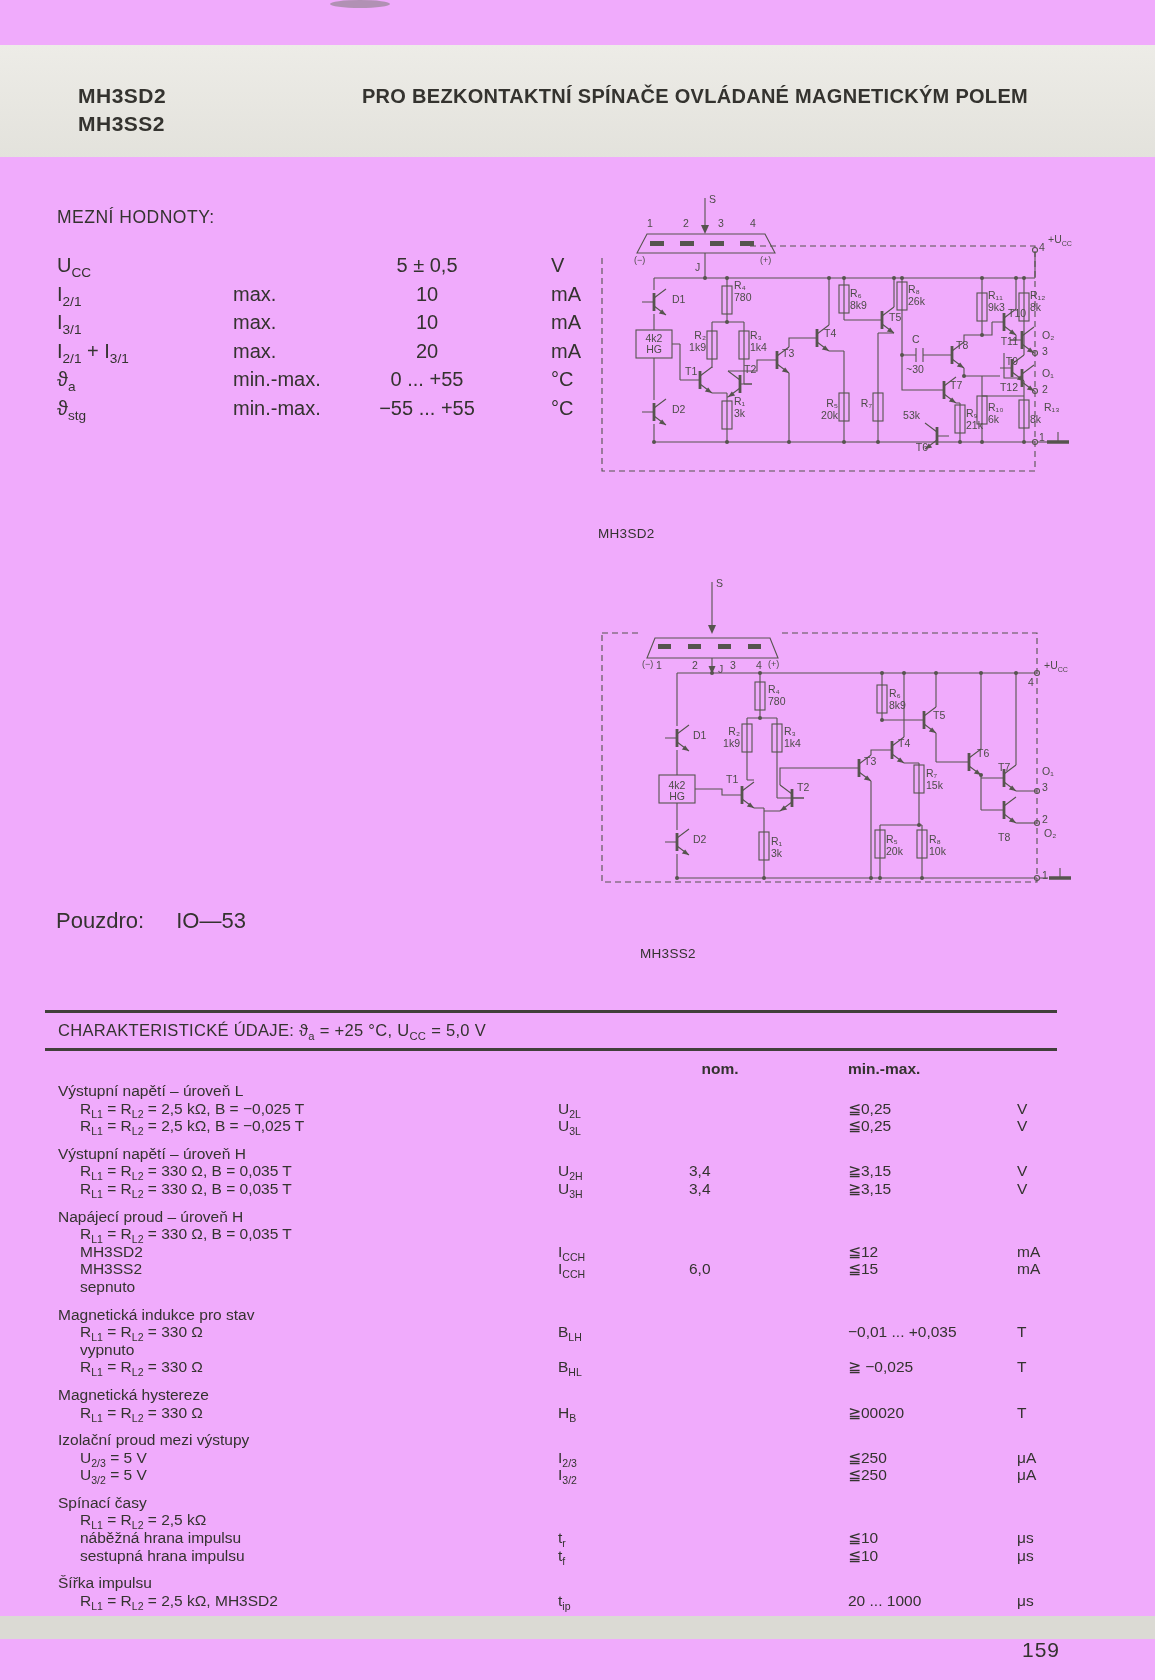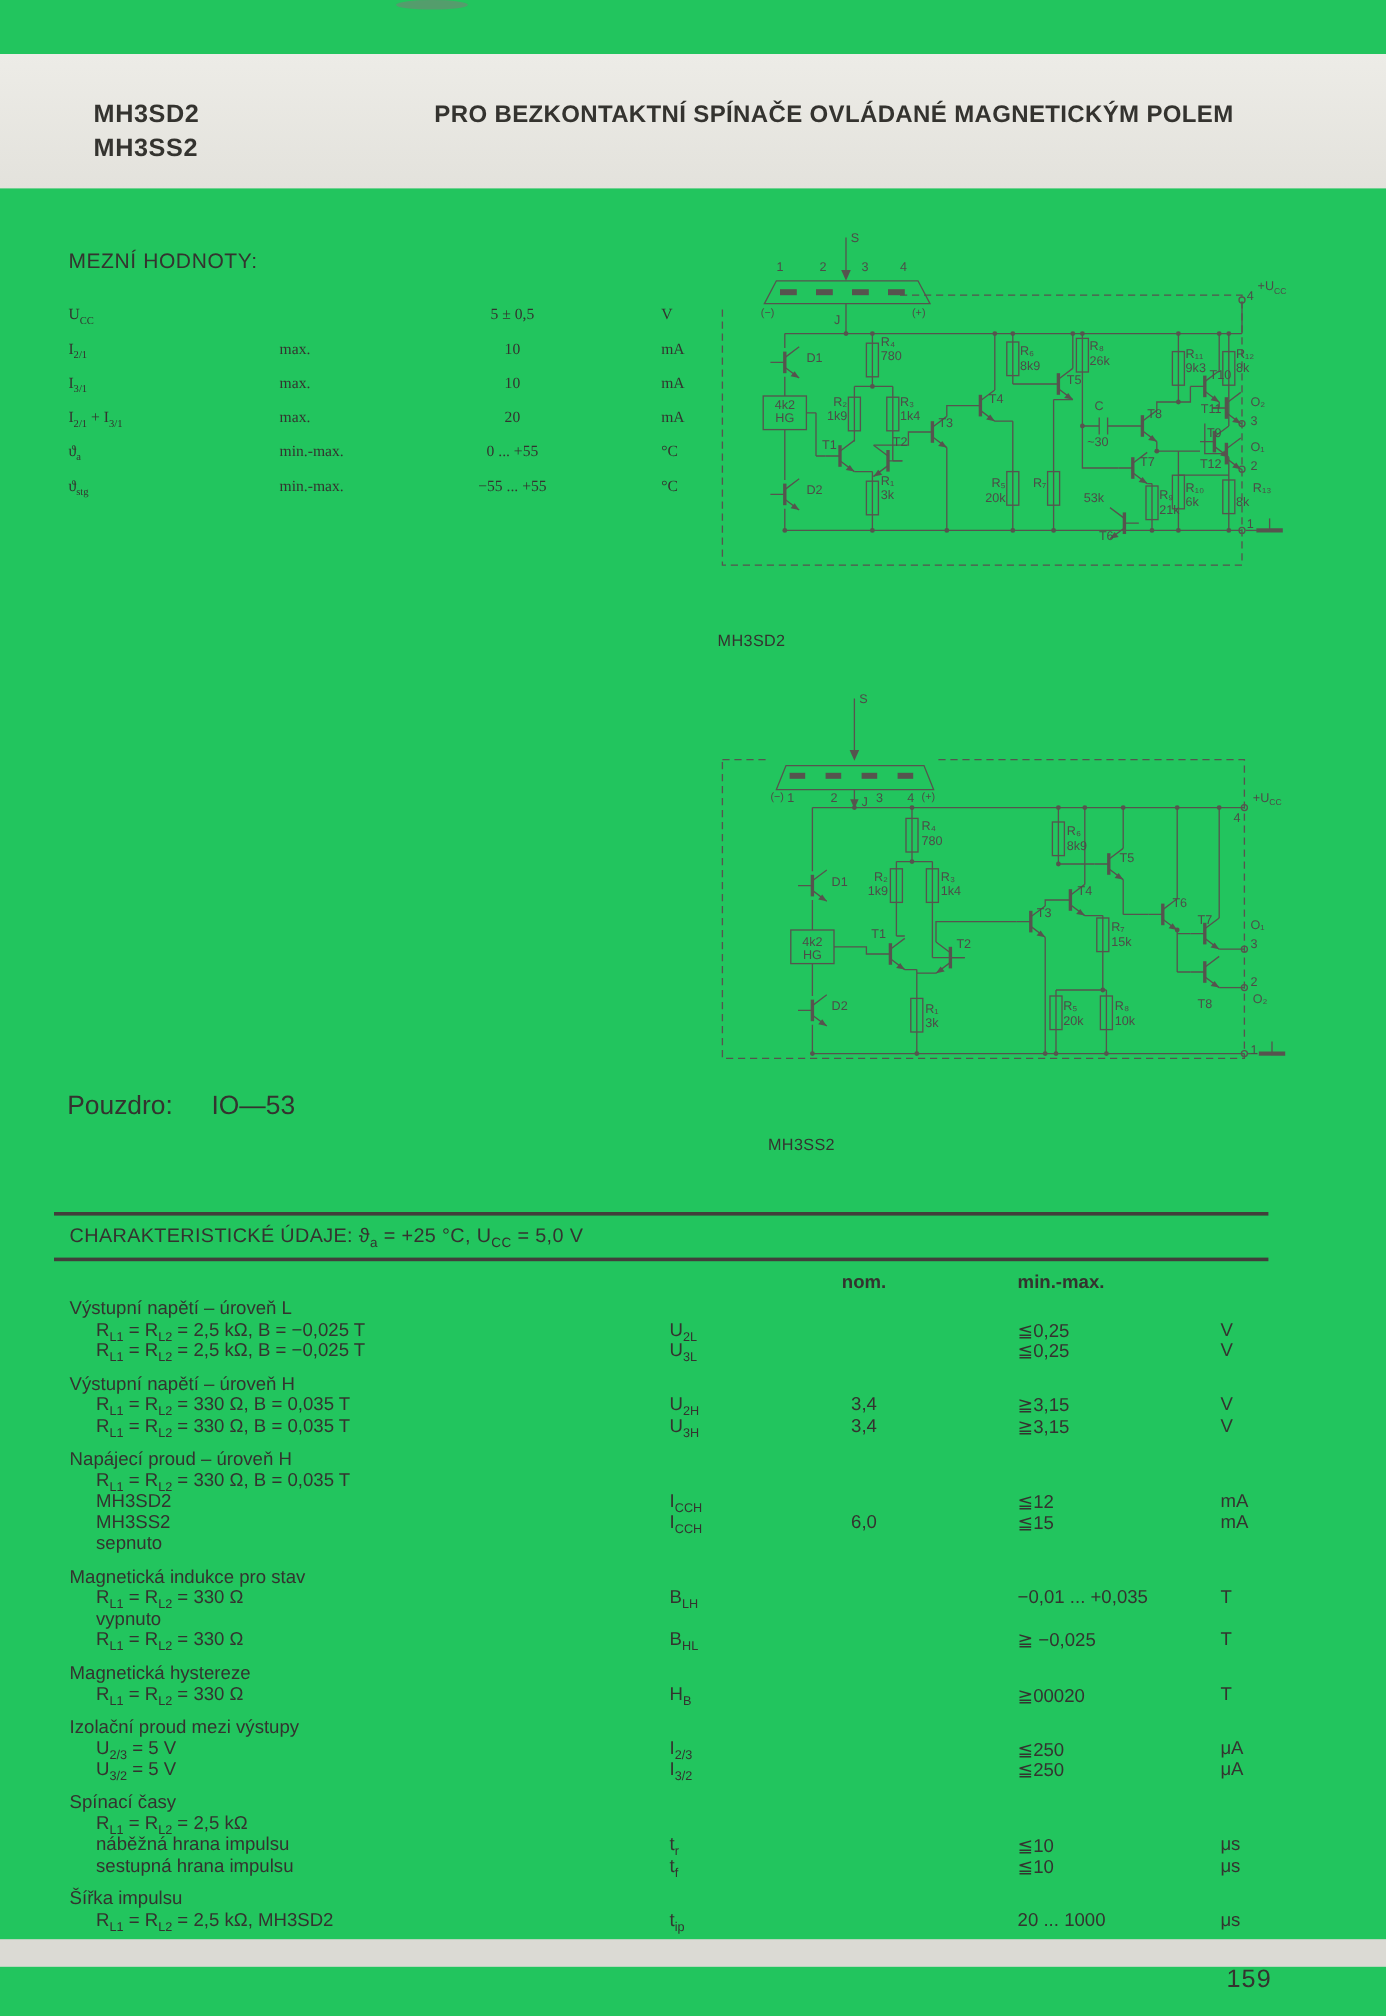--- a/index.html
+++ b/index.html
@@ -1,30 +1,30 @@
 <!DOCTYPE html>
 <html><head>
 <meta charset="utf-8">
 <style>
   html,body{margin:0;padding:0;background:#888;}
-  .page{position:relative;width:1155px;height:1680px;background:#22c55e;
+  .page{position:relative;width:1155px;height:1680px;background:#f0abfc;
         font-family:"Liberation Sans","DejaVu Sans",sans-serif;color:#34332f;overflow:hidden;}
   .band{position:absolute;left:0;width:100%;}
   .band-top{top:45px;height:112px;background:linear-gradient(#edece7,#e3e2dc);}
   .band-bottom{top:1616px;height:23px;background:#dbdad4;}
   .smudge{position:absolute;left:330px;top:0;width:60px;height:8px;background:#7d7c78;border-radius:50%;opacity:.55;}
 
   .models{position:absolute;left:78px;top:82px;font-size:21px;font-weight:bold;line-height:28px;letter-spacing:.5px;}
   .title-block{position:absolute;right:127px;top:82px;text-align:right;font-weight:bold;font-size:20px;line-height:29px;letter-spacing:.3px;}
 
   sub{font-size:68%;line-height:0;}
 
   .limits{position:absolute;left:57px;top:207px;width:580px;}
   .limits-heading{font-size:17.5px;letter-spacing:.5px;margin:0 0 26px 0;}
-  .lrow{position:relative;height:28.5px;font-size:13px;font-family:Liberation Serif, serif;}
+  .lrow{position:relative;height:28.5px;font-size:20px;}
   .l-sym{position:absolute;left:0;}
   .l-cond{position:absolute;left:176px;}
   .l-val{position:absolute;left:290px;width:160px;text-align:center;}
   .l-unit{position:absolute;left:494px;}
 
   .diagram{position:absolute;width:500px;}
   .diag-sd2{left:592px;top:190px;height:300px;}
   .diag-ss2{left:592px;top:570px;height:325px;}
   .slab{position:absolute;font-size:10.5px;color:#4d4c48;white-space:nowrap;line-height:1;}
   .slab.end{transform:translateX(-100%);}
@@ -47,21 +47,21 @@
   .char-colheads{position:absolute;left:55px;top:1060px;width:1045px;font-size:15.5px;font-weight:bold;}
   .ch-nom{position:absolute;left:620px;width:90px;text-align:center;}
   .ch-mm{position:absolute;left:793px;}
 
   .crows{position:absolute;left:55px;top:1082px;width:1060px;font-size:15.5px;}
   .crow{position:relative;height:17.6px;}
   .crow.gap{margin-top:10px;}
   .c-label{position:absolute;left:3px;}
   .crow.ind1 .c-label{left:25px;}
   .c-sym{position:absolute;left:503px;}
-  .c-nom{position:absolute;left:620px;width:90px;text-align:center;}
+  .c-nom{position:absolute;left:634px;width:90px;text-align:left;}
   .c-mm{position:absolute;left:793px;}
   .c-unit{position:absolute;left:962px;}
 
   .page-number{position:absolute;left:1022px;top:1638px;font-size:21px;letter-spacing:1px;}
 </style>
 </head>
 <body>
 
 <div class="page">
   <div class="band band-top"></div>

